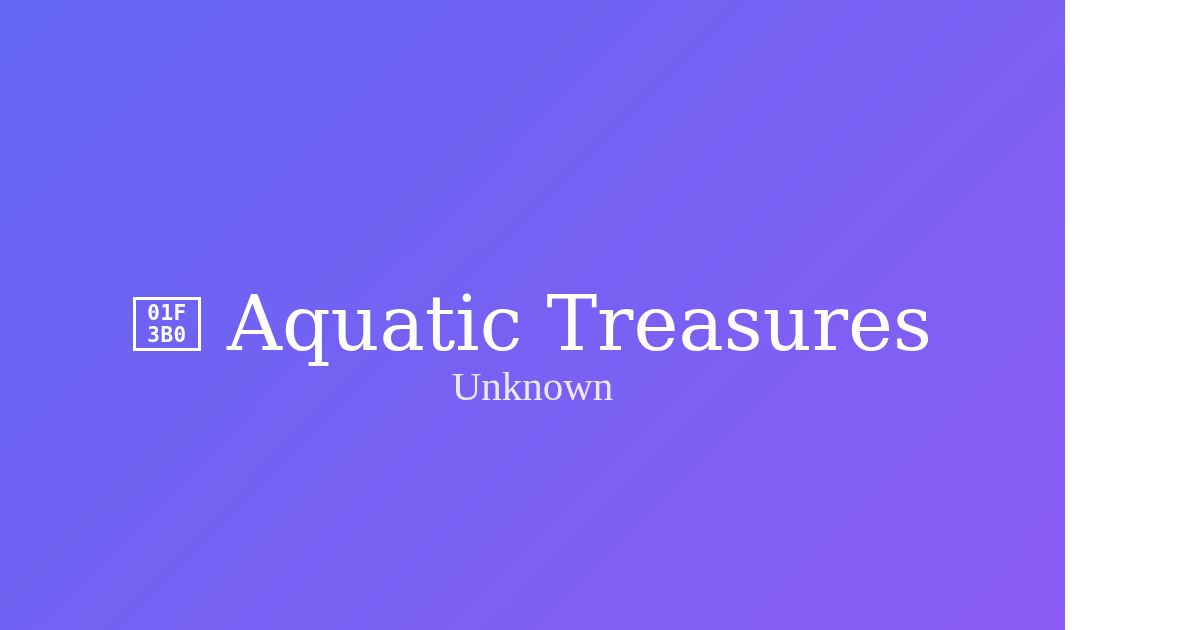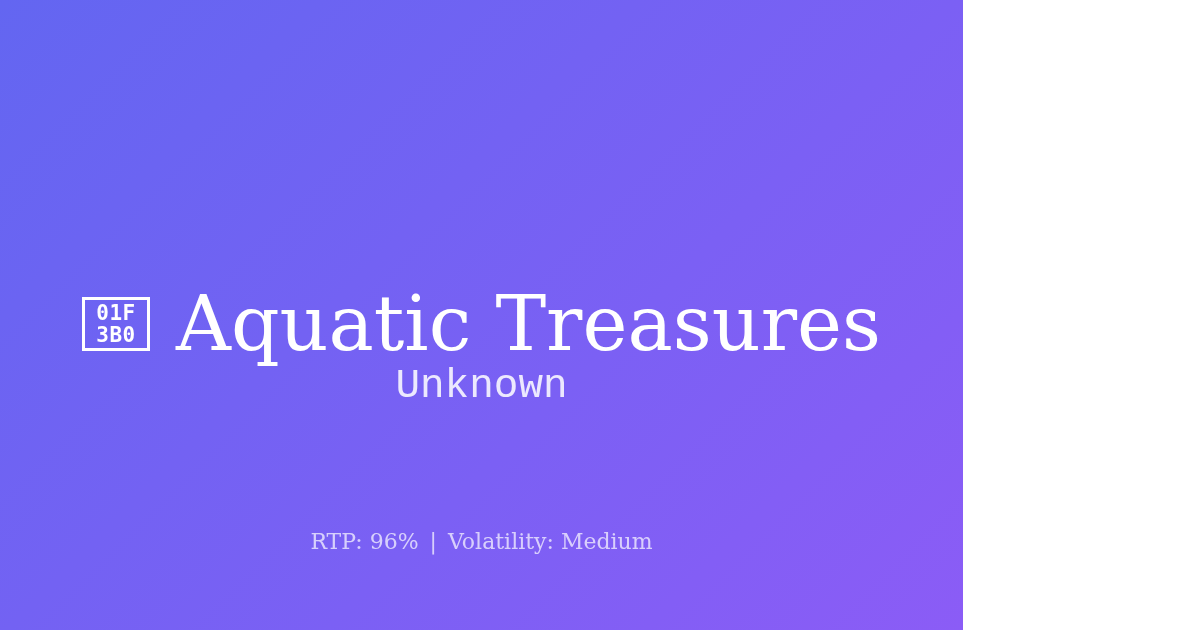--- a/index.html
+++ b/index.html
@@ -10,21 +10,21 @@
   body {
     width: 1200px;
     height: 630px;
     overflow: hidden;
     font-family: "DejaVu Serif", "Liberation Serif", serif;
   }
 
   
   .og-card {
     position: relative;
-    width: 963px;
+    width: 1065px;
     height: 630px;
     box-sizing: border-box;
     background: linear-gradient(135deg, #6366F1 0%, #8B5CF6 100%);
     display: flex;
     flex-direction: column;
     align-items: center;
     justify-content: flex-start;
     overflow: hidden;
   }
 
@@ -77,21 +77,21 @@
     letter-spacing: 0px;
   }
 
   
   .game-provider {
     position: absolute;
     left: 0;
     right: 0;
     top: 362px;
     text-align: center;
-    font-family: Liberation Mono, monospace;
+    font-family: Liberation Serif, serif;
     font-weight: 400;
     font-size: 41px;
     line-height: 48px;
     color: rgba(255, 255, 255, 0.86);
   }
 
   
   .game-stats {
     position: absolute;
     left: 0;
@@ -118,19 +118,14 @@
     <span class="tofu-glyph" aria-label="slot machine">
       <span class="tofu-line">01F</span>
       <span class="tofu-line">3B0</span>
     </span>
 
     <h1 class="game-title">Aquatic Treasures</h1>
   </div>
 
   <div class="game-provider">Unknown</div>
 
-  <div class="game-stats">
-    <span>RTP: 96%</span>
-    <span class="stat-sep">|</span>
-    <span>Volatility: Medium</span>
-  </div>
 
 </div>
 
 </body></html>

